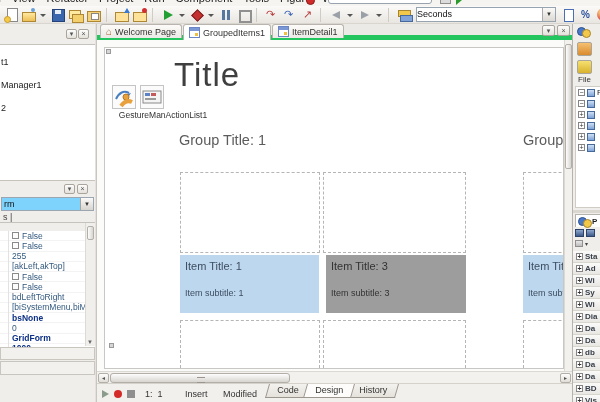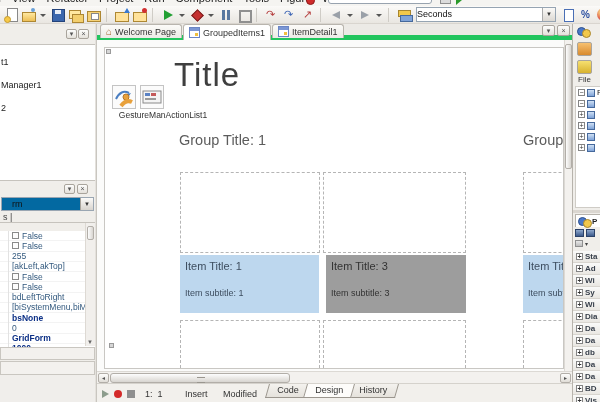--- a/index.html
+++ b/index.html
@@ -64,22 +64,22 @@
   .pbtn{position:absolute;width:11px;height:10px;background:linear-gradient(#fdfdfc,#e4e1db);border:1px solid #a9a49c;
         border-radius:2px;font-size:7px;line-height:8px;text-align:center;color:#555;}
   .pbtn.g1::before{content:"▾";} .pbtn.g2::before{content:"×";}
   .st-tree{position:absolute;left:0;top:20px;width:95px;height:137px;background:#fff;
            border-top:1px solid #c6c3bd;border-bottom:1px solid #c6c3bd;padding-left:16px;}
   .st-item{position:absolute;left:1px;font-size:9px;color:#222;white-space:nowrap;}
   .st-item:nth-of-type(1){top:12px;} .st-item:nth-of-type(2){top:35px;} .st-item:nth-of-type(3){top:58px;}
 
   .inspector{position:absolute;left:0;top:183px;width:95px;height:192px;background:#f0eeea;}
   .oi-head{position:absolute;left:0;top:14px;width:95px;height:13px;font-size:9px;color:#333;padding-left:2px;}
-  .oi-combo{position:absolute;left:1px;top:14px;width:93px;height:14px;background:#0369a1;border:1px solid #9aa6b2;
-            font-size:9px;line-height:12px;padding-left:10px;color:#111;}
+  .oi-combo{position:absolute;left:1px;top:14px;width:93px;height:14px;background:#7dd3fc;border:1px solid #9aa6b2;
+            font-size:9px;line-height:12px;padding-left:2px;color:#111;}
   .oi-cbtn{position:absolute;right:0;top:0;width:13px;height:12px;background:linear-gradient(#fbfaf8,#d8d4ce);
            border-left:1px solid #a9a49c;text-align:center;font-size:6px;line-height:12px;color:#333;}
   .oi-tabs{position:absolute;left:0;top:29px;width:95px;height:11px;font-size:9px;color:#444;padding-left:3px;
            border-bottom:1px solid #c6c3bd;}
   .oi-grid{position:absolute;left:0;top:48px;width:95px;height:123px;background:#fff;overflow:hidden;}
   .oi-grid::before{content:"";position:absolute;left:8px;top:0;bottom:0;width:1px;background:#e2e2e2;}
   .oirow{display:flex;align-items:center;height:10.25px;padding-left:12px;font-size:8.5px;color:#33597e;
          white-space:nowrap;overflow:hidden;width:85px;border-bottom:1px solid #f3f3f3;}
   .oirow.bold{font-weight:bold;color:#0b2f85;}
   .cb{display:inline-block;width:7px;height:7px;border:1px solid #8a8a8a;background:#fcfcfc;margin-right:3px;flex:none;}

